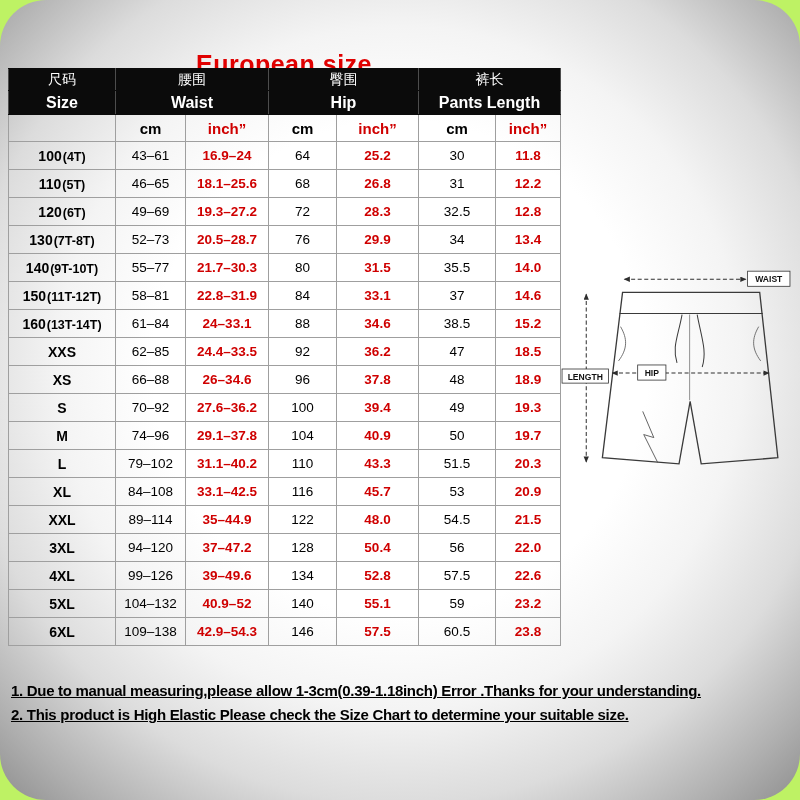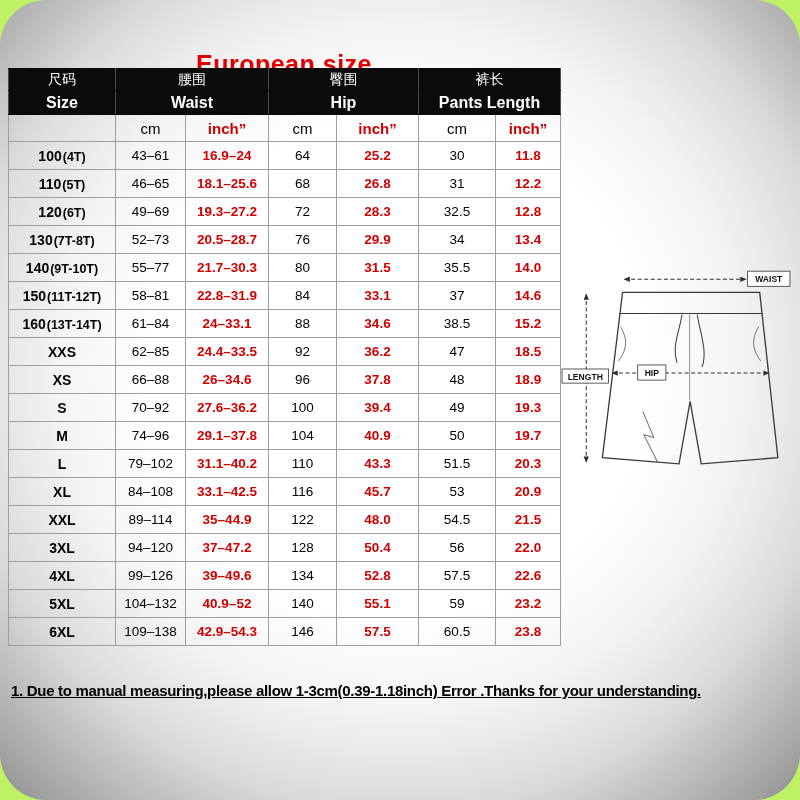--- a/index.html
+++ b/index.html
@@ -9,21 +9,21 @@
   .panel { position:absolute; inset:0; border-radius:46px;
            background:radial-gradient(circle at 50% 46%, #ffffff 42%, #f4f4f4 58%, #dcdcdc 74%, #aeaeae 90%, #8f8f8f 100%); }
   .title { position:absolute; top:50px; left:6px; width:556px; text-align:center;
            font-size:25px; font-weight:bold; color:#e00000; letter-spacing:.5px; }
   table.size { position:absolute; top:68px; left:8px; width:552px; border-collapse:collapse; table-layout:fixed; }
   th, td { border:1px solid #9f9f9f; text-align:center; vertical-align:middle; padding:0; overflow:hidden; }
   thead th { background:#0b0b0b; color:#ffffff; border:1px solid #0b0b0b;
              border-left:1px solid #4d4d4d; border-right:1px solid #4d4d4d; }
   thead tr.cn th { font-size:14px; font-weight:normal; height:22px; }
   thead tr.en th { font-size:16px; font-weight:bold; height:24px;text-align:center; }
-  tr.sub td { height:27px; font-size:15px; font-weight:normal; }
+  tr.sub td { height:27px; font-size:15px; font-weight:bold; }
   tbody td { height:28px; font-size:13.5px; color:#000; background:transparent; }
   td.c-size { font-weight:bold; font-size:14px; }
   td.c-in, tr.sub td.c-in { color:#cf0000; font-weight:bold; }
   .age { margin-left:1px; font-size:12.5px; }
   .age:empty { margin:0; }
   .notes { position:absolute; left:11px; top:682px; width:786px; color:#000; font-weight:bold;text-decoration:underline; }
   .note { font-size:15px; letter-spacing:-0.3px; margin-bottom:7px; white-space:nowrap; }
   .diagram { position:absolute; left:560px; top:250px; width:232px; height:237px; }
 </style>
 </head>
@@ -279,14 +279,15 @@
       <text x="207" y="32">WAIST</text>
       <rect x="77" y="114" width="28" height="15" fill="#ffffff" stroke="#333" stroke-width="0.8"></rect>
       <text x="91" y="125">HIP</text>
       <rect x="2" y="118" width="46" height="14" fill="#ffffff" stroke="#333" stroke-width="0.8"></rect>
       <text x="25" y="128.5">LENGTH</text>
     </g>
   </svg>
 
   <div class="notes">
     <div class="note">1. Due to manual measuring,please allow 1-3cm(0.39-1.18inch) Error .Thanks for your understanding.</div>
+    <div class="note">2. This product is High Elastic Please check the Size Chart to determine your suitable size.</div>
   </div>
 </div>
 
 </body></html>

